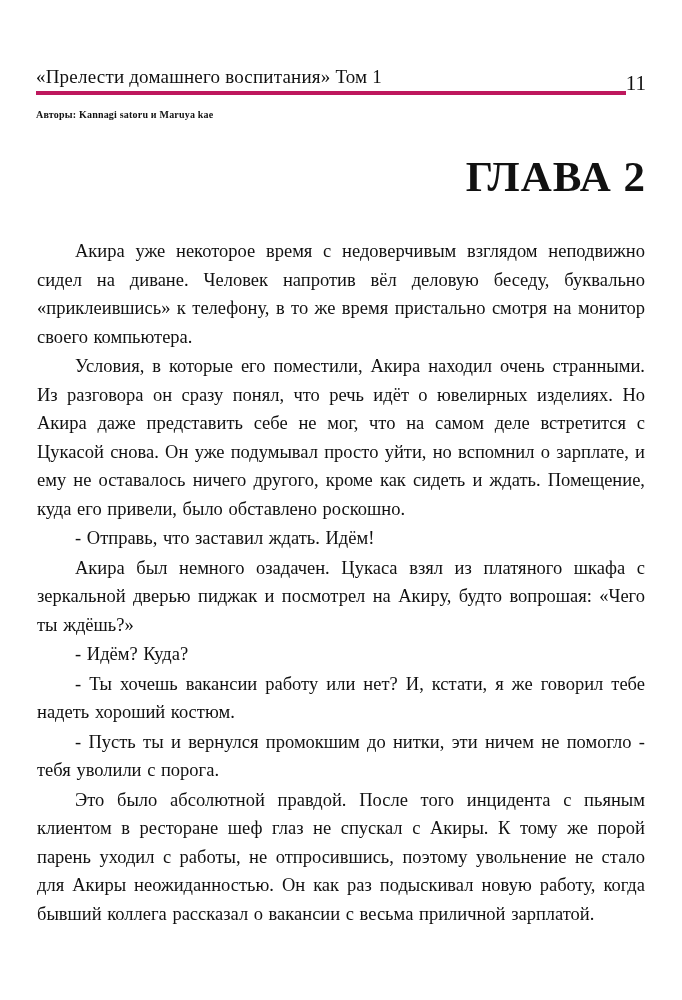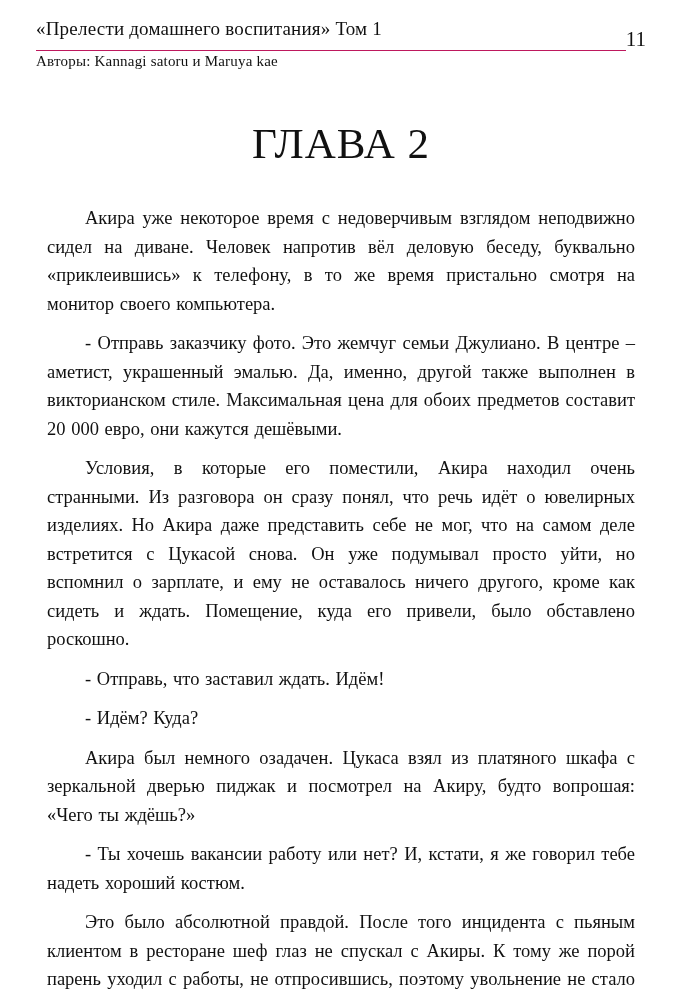--- a/index.html
+++ b/index.html
@@ -17,48 +17,49 @@
     font-family: "Liberation Serif", serif;
     color: #111111;
     overflow: hidden;
   }
   .header-line {
     display: flex;
     align-items: flex-end;
   }
   .title-wrap {
     flex: 1;
-    border-bottom: 1px solid #be185d;
-    padding-bottom: 10px;
+    border-bottom: 4px solid #be185d;
+    padding-bottom: 3px;
+    margin-top: 48px;
   }
   .book-title {
     font-size: 19px;
     letter-spacing: 0.2px;
     white-space: nowrap;
   }
   .page-num {
     font-size: 21px;
     line-height: 1;
     padding-bottom: 1px;
   }
   .authors {
-    font-size: 15px;
-    font-weight: normal;
-    margin-top: 2px;
+    font-size: 10px;
+    font-weight: bold;
+    margin-top: 14px;
     letter-spacing: 0.2px;
   }
   .chapter {
-    text-align: center;
+    text-align: right;
     font-size: 43px;
-    font-weight: normal;
+    font-weight: bold;
     letter-spacing: 1px;
-    margin: 49px 0 36px 0;
+    margin: 32px 0 36px 0;
   }
   .body-text p {
-    margin: 11px;
+    margin: 1px;
     text-indent: 38px;
     text-align: justify;
     font-size: 18.5px;
     line-height: 28.5px;
     word-spacing: 1px;
   }
 </style>
 </head>
 <body>
 
@@ -71,23 +72,23 @@
       </div>
       <span class="page-num">11</span>
     </div>
     <div class="authors">Авторы: Kannagi satoru и Maruya kae</div>
   </div>
 
   <h1 class="chapter">ГЛАВА 2</h1>
 
   <div class="body-text">
     <p>Акира уже некоторое время с недоверчивым взглядом неподвижно сидел на диване. Человек напротив вёл деловую беседу, буквально «приклеившись» к телефону, в то же время пристально смотря на монитор своего компьютера.</p>
-    <p>- Отправь заказчику фото. Это жемчуг семьи Джулиано. В центре – аметист, украшенный эмалью. Да, именно, другой также выполнен в викторианском стиле. Максимальная цена для обоих предметов составит 20 000 евро, они кажутся дешёвыми.</p>
     <p>Условия, в которые его поместили, Акира находил очень странными. Из разговора он сразу понял, что речь идёт о ювелирных изделиях. Но Акира даже представить себе не мог, что на самом деле встретится  с Цукасой снова. Он уже подумывал просто уйти, но вспомнил о зарплате, и ему не оставалось ничего другого, кроме как сидеть и ждать. Помещение, куда его привели, было обставлено роскошно.</p>
     <p>- Отправь, что заставил ждать. Идём!</p>
+    <p>Акира был немного озадачен. Цукаса взял из платяного шкафа с зеркальной дверью пиджак и посмотрел на Акиру, будто вопрошая: «Чего ты ждёшь?»</p>
     <p>- Идём? Куда?</p>
-    <p>Акира был немного озадачен. Цукаса взял из платяного шкафа с зеркальной дверью пиджак и посмотрел на Акиру, будто вопрошая: «Чего ты ждёшь?»</p>
     <p>- Ты хочешь вакансии работу или нет? И, кстати, я же говорил тебе надеть хороший костюм.</p>
+    <p>- Пусть ты и вернулся промокшим до нитки, эти ничем не помогло -  тебя уволили с порога.</p>
     <p>Это было абсолютной правдой. После того инцидента с пьяным клиентом в ресторане шеф глаз не спускал с Акиры. К тому же порой парень уходил с работы, не отпросившись, поэтому увольнение не стало для Акиры неожиданностью. Он как раз подыскивал новую работу, когда бывший коллега рассказал о вакансии с весьма приличной зарплатой.</p>
 
   </div>
 
 </div>
 
 </body></html>

